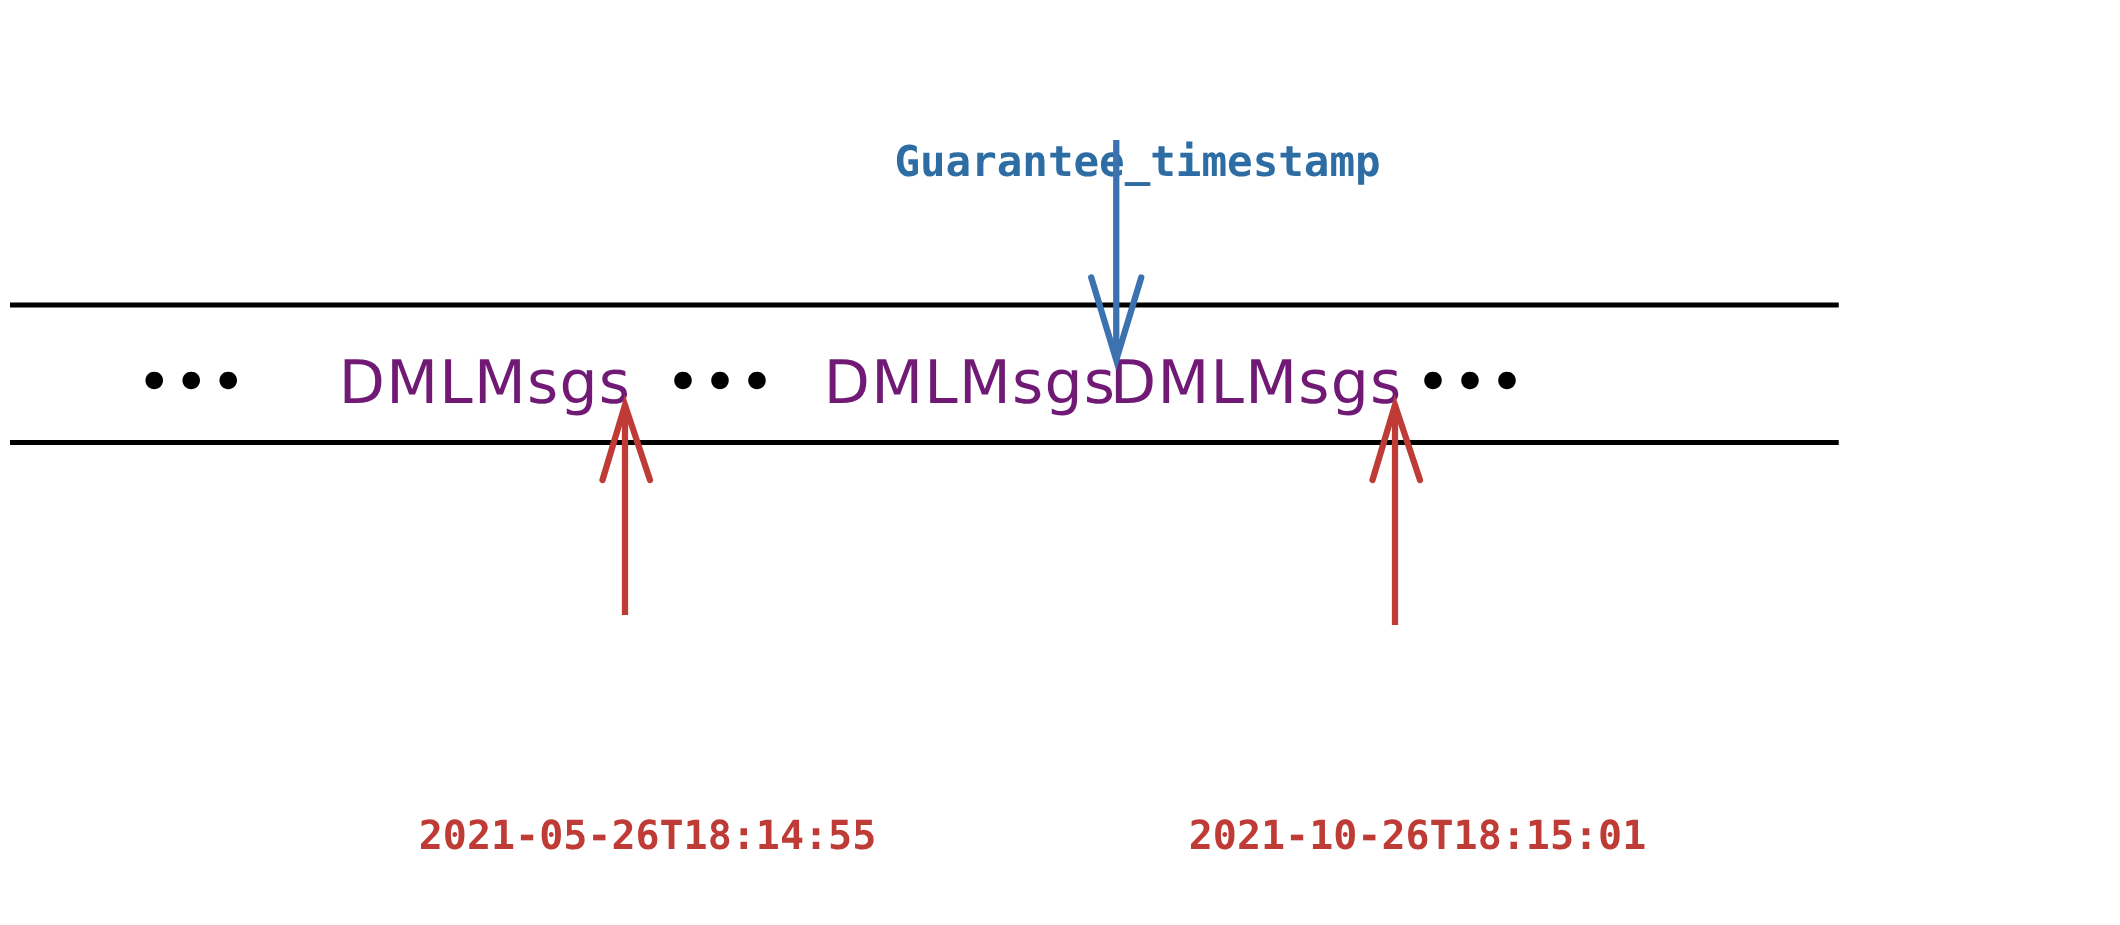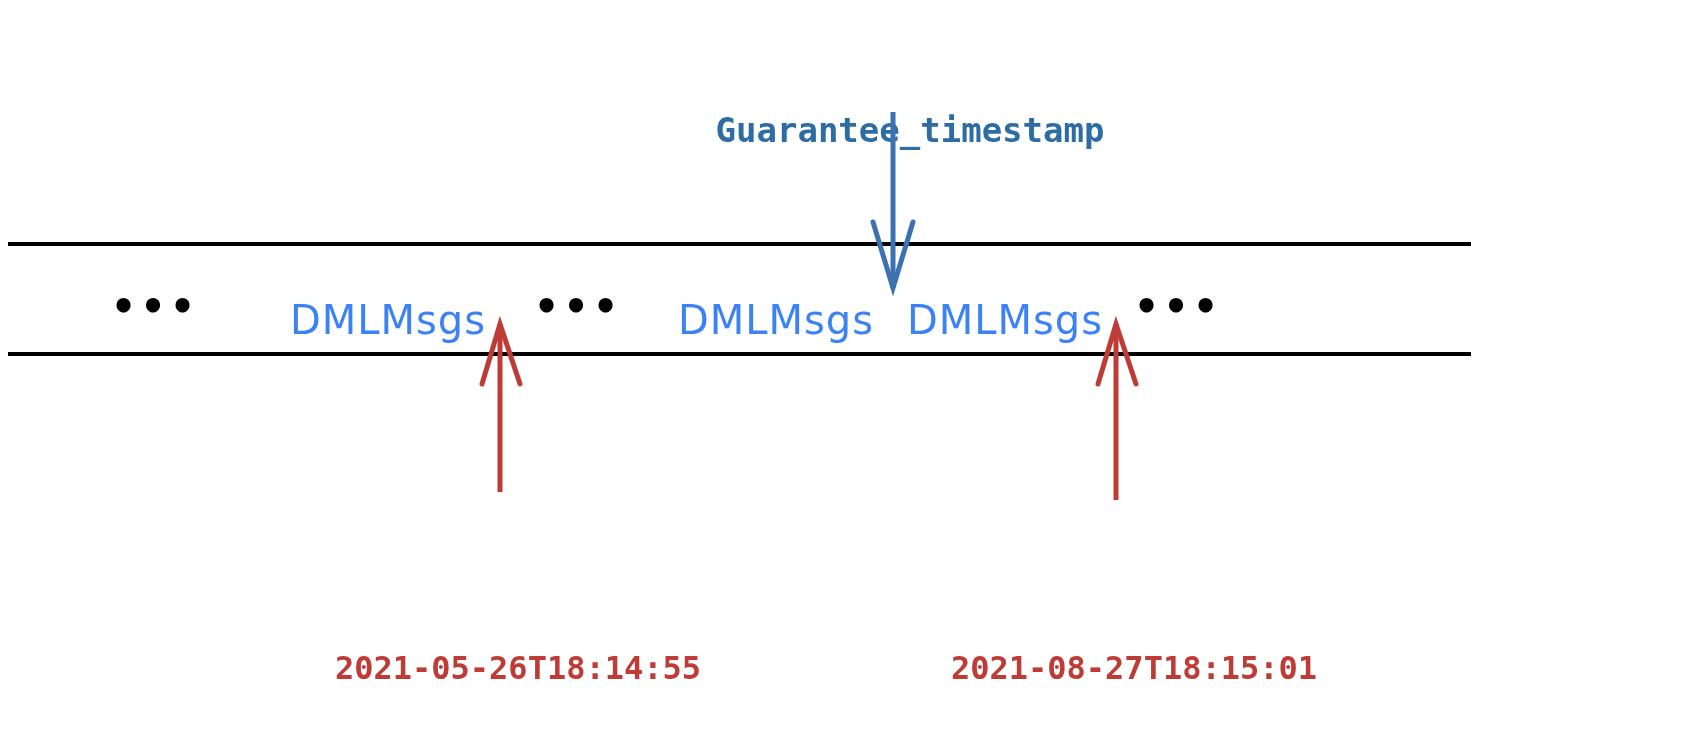--- a/index.html
+++ b/index.html
@@ -40,25 +40,24 @@
   }
   .band-line.top    { top: 242px; }
   .band-line.bottom { top: 352px; }
 
   
   .band-item {
     position: absolute;
     top: 278px;
     transform: translateX(-50%);
     font-family: "DejaVu Sans", "Liberation Sans", sans-serif;
-    font-size: 40px;
-    color: #3b82f6;
+    font-size: 48px;
+    color: #701a75;
     white-space: pre;
     letter-spacing: 1px;
-    margin-top: 19px;
   }
   .band-dots {
     position: absolute;
     top: 283px;
     transform: translateX(-50%);
     font-family: "DejaVu Sans", "Liberation Sans", sans-serif;
     font-size: 40px;
     font-weight: bold;
     letter-spacing: 4px;
     color: #000000;
@@ -124,18 +123,18 @@
     </g>
   </svg>
 
   <div class="service-block" style="left:518px; top:498px;">
     <div>2021-05-26T18:14:55</div>
     
     
   </div>
 
   <div class="service-block" style="left:1134px; top:498px;">
-    <div>2021-08-27T18:15:01</div>
+    <div>2021-10-26T18:15:01</div>
     
     
   </div>
 
 </div>
 
 </body></html>

